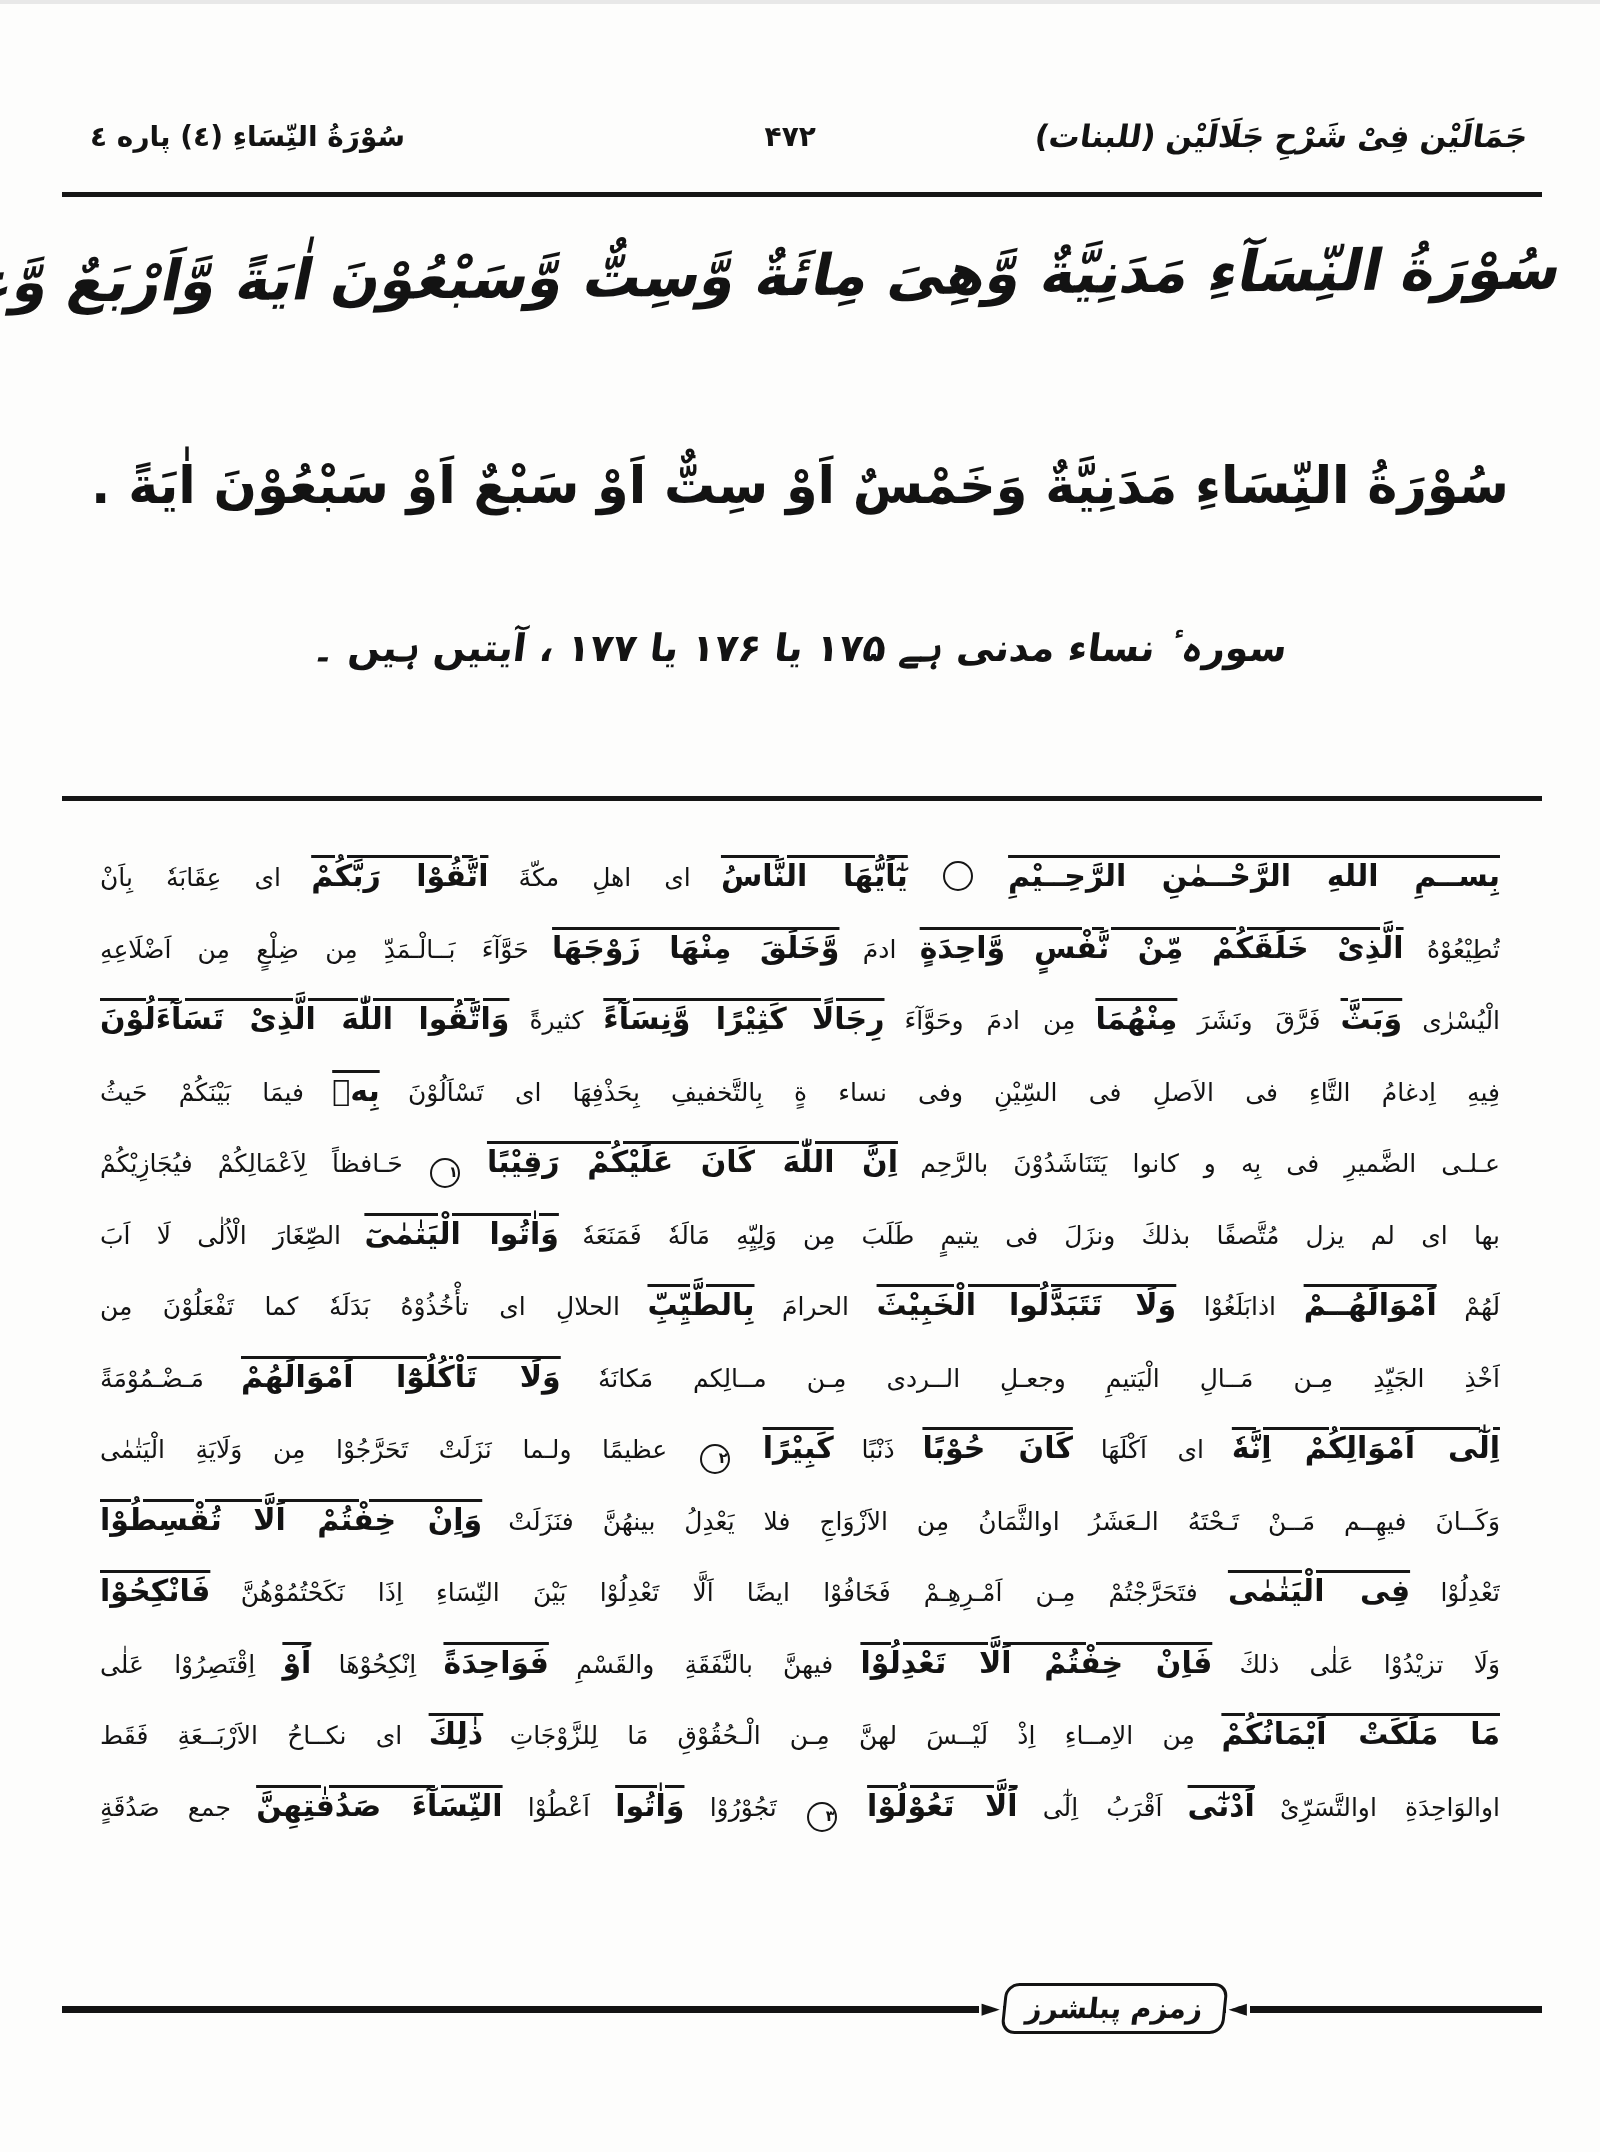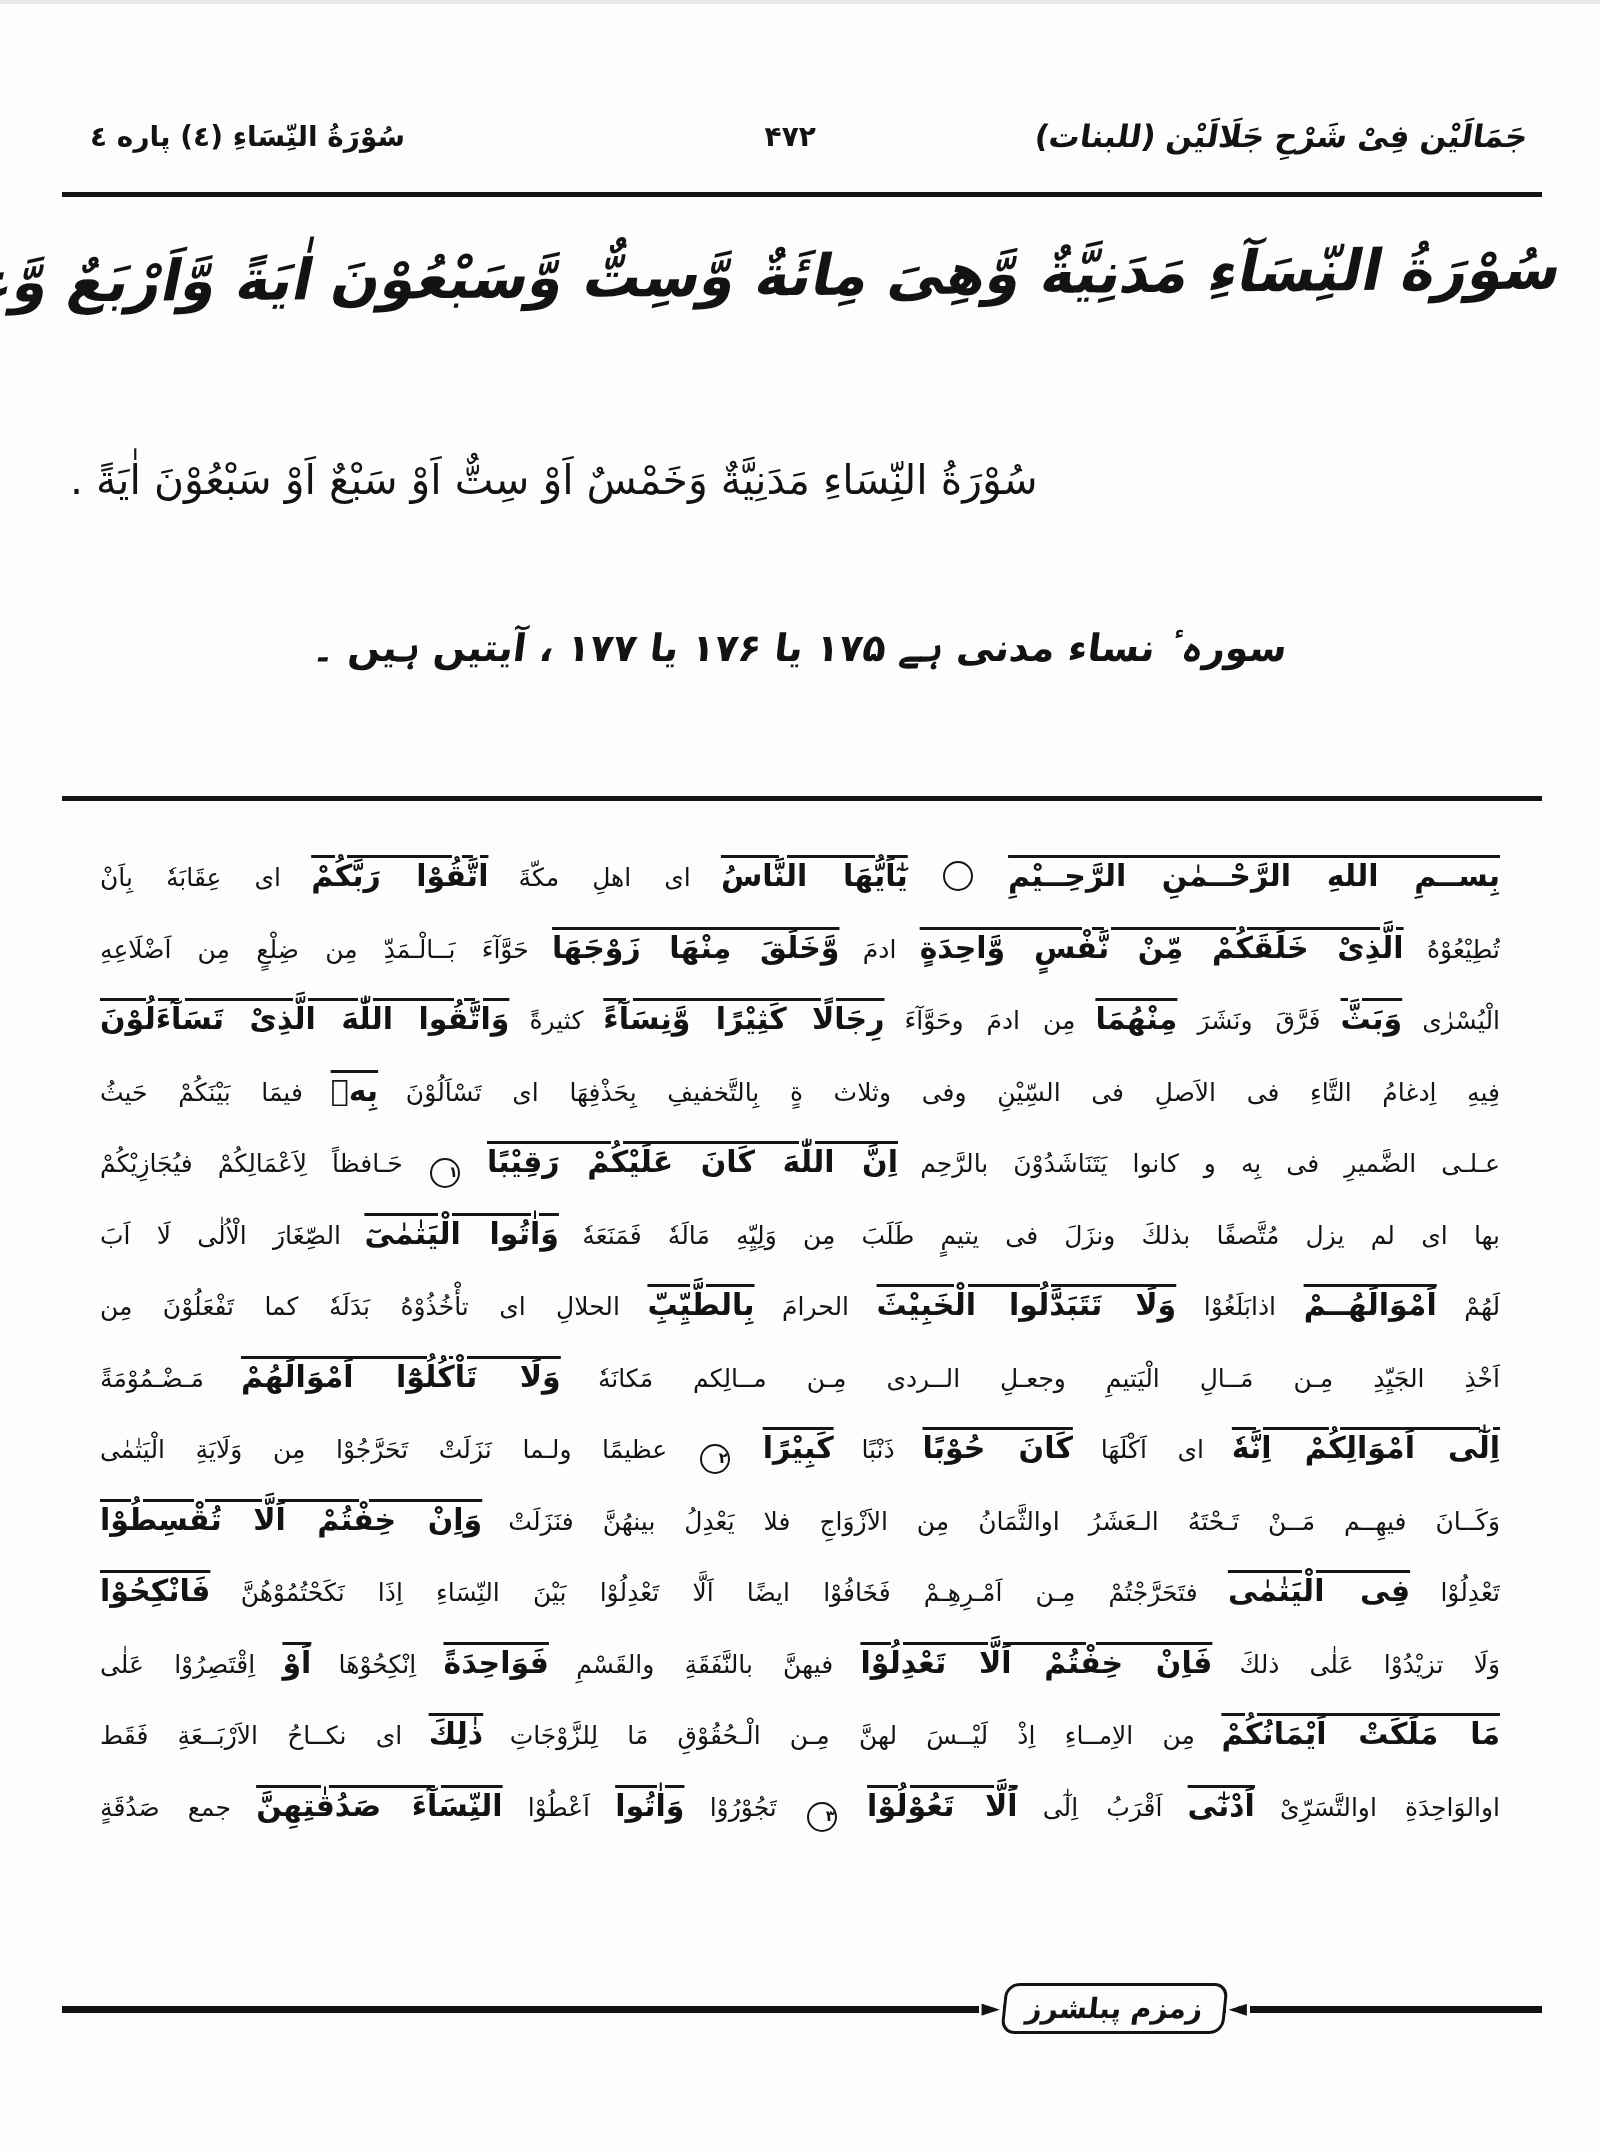--- a/index.html
+++ b/index.html
@@ -12,22 +12,22 @@
   .hdr{position:absolute;top:92px;left:90px;right:72px;height:80px;
        display:flex;flex-direction:row-reverse;align-items:center;justify-content:space-between;}
   .hdr-right{font-size:28px;font-weight:bold;letter-spacing:0px;}
   .hdr-page{font-size:28px;font-weight:bold;padding-left:140px;}
   .hdr-left{font-size:31px;font-weight:bold;transform:skewX(-8deg);}
   .hrule{position:absolute;top:188px;left:62px;right:58px;height:5px;background:#161616;}
   
   .callig{position:absolute;top:238px;left:40px;right:40px;text-align:center;
           font-size:57px;font-weight:bold;transform:skewX(-12deg) rotate(-0.5deg);
           white-space:nowrap;}
-  .ar-head{position:absolute;top:452px;left:70px;right:70px;text-align:left;
-           font-size:41px;font-weight:normal;white-space:nowrap;}
+  .ar-head{position:absolute;top:452px;left:70px;right:70px;text-align:center;
+           font-size:51px;font-weight:bold;white-space:nowrap;}
   .ur-head{position:absolute;top:622px;left:40px;right:40px;text-align:center;
            font-size:38px;font-weight:bold;transform:skewX(-7deg);white-space:nowrap;}
   .brule{position:absolute;top:792px;left:62px;right:58px;height:5px;background:#161616;}
   
   .body{position:absolute;top:836px;right:100px;width:1400px;direction:rtl;}
   .bline{height:71.5px;line-height:71.5px;text-align:justify;text-align-last:justify;
          overflow:hidden;}
   .q{font-weight:bold;font-size:30px;
      text-decoration:overline;text-decoration-thickness:3px;text-decoration-color:#161616;}
   .r{font-size:25px;}
@@ -61,21 +61,21 @@
   <div class="ar-head">سُوْرَةُ النِّسَاءِ مَدَنِيَّةٌ وَخَمْسٌ اَوْ سِتٌّ اَوْ سَبْعٌ اَوْ سَبْعُوْنَ اٰيَةً .</div>
 
   <div class="ur-head">سورہ ٔ نساء مدنی ہے ۱۷۵ یا ۱۷۶ یا ۱۷۷ ، آیتیں ہیں ۔</div>
 
   <div class="brule"></div>
 
   <div class="body">
       <div class="bline"><span class="q">بِســمِ اللهِ الرَّحْــمٰنِ الرَّحِــيْمِ</span> <span class="v"></span> <span class="q">يٰٓاَيُّهَا النَّاسُ</span> <span class="r">اى اهلِ مكّةَ</span> <span class="q">اتَّقُوْا رَبَّكُمْ</span> <span class="r">اى عِقَابَهٗ بِاَنْ</span> </div>
       <div class="bline"><span class="r">تُطِيْعُوْهُ</span> <span class="q">الَّذِىْ خَلَقَكُمْ مِّنْ نَّفْسٍ وَّاحِدَةٍ</span> <span class="r">ادمَ</span> <span class="q">وَّخَلَقَ مِنْهَا زَوْجَهَا</span> <span class="r">حَوَّآءَ بَــالْـمَدِّ مِن ضِلْعٍ مِن اَضْلَاعِهِ</span> </div>
       <div class="bline"><span class="r">الْيُسْرٰى</span> <span class="q">وَبَثَّ</span> <span class="r">فَرَّقَ ونَشَرَ</span> <span class="q">مِنْهُمَا</span> <span class="r">مِن ادمَ وحَوَّآءَ</span> <span class="q">رِجَالًا كَثِيْرًا وَّنِسَآءً</span> <span class="r">كثيرةً</span> <span class="q">وَاتَّقُوا اللّٰهَ الَّذِىْ تَسَآءَلُوْنَ</span> </div>
-      <div class="bline"><span class="r">فِيهِ اِدغامُ التَّاءِ فى الاَصلِ فى السِّيْنِ وفى وثلاث ةٍ بِالتَّخفيفِ بِحَذْفِهَا اى تَسْاَلُوْنَ</span> <span class="q">بِهٖ</span> <span class="r">فيمَا بَيْنَكُمْ حَيثُ</span> </div>
+      <div class="bline"><span class="r">فِيهِ اِدغامُ التَّاءِ فى الاَصلِ فى السِّيْنِ وفى نساء ةٍ بِالتَّخفيفِ بِحَذْفِهَا اى تَسْاَلُوْنَ</span> <span class="q">بِهٖ</span> <span class="r">فيمَا بَيْنَكُمْ حَيثُ</span> </div>
       <div class="bline"><span class="r">عـلـى الضَّميرِ فى بِه و كانوا يَتَنَاشَدُوْنَ بالرَّحِم</span> <span class="q">اِنَّ اللّٰهَ كَانَ عَلَيْكُمْ رَقِيْبًا</span> <span class="v">۱</span> <span class="r">حَـافظاً لِاَعْمَالِكُمْ فيُجَازِيْكُمْ</span> </div>
       <div class="bline"><span class="r">بها اى لم يزل مُتَّصفًا بذلكَ ونزَلَ فى يتيمٍ طَلَبَ مِن وَلِيِّهِ مَالَهٗ فَمَنَعَهٗ</span> <span class="q">وَاٰتُوا الْيَتٰمٰىٓ</span> <span class="r">الصِّغَارَ الْاُلٰى لَا اَبَ</span> </div>
       <div class="bline"><span class="r">لَهُمْ</span> <span class="q">اَمْوَالَهُــمْ</span> <span class="r">اذابَلَغُوْا</span> <span class="q">وَلَا تَتَبَدَّلُوا الْخَبِيْثَ</span> <span class="r">الحرامَ</span> <span class="q">بِالطَّيِّبِّ</span> <span class="r">الحلالِ اى تأْخُذُوْهُ بَدَلَهٗ كما تَفْعَلُوْنَ مِن</span> </div>
       <div class="bline"><span class="r">اَخْذِ الجَيِّدِ مِـن مَــالِ الْيَتيمِ وجعـلِ الــردى مِـن مــالِكم مَكانَهٗ</span> <span class="q">وَلَا تَاْكُلُوْٓا اَمْوَالَهُمْ</span> <span class="r">مَـضْـمُوْمَةً</span> </div>
       <div class="bline"><span class="q">اِلٰٓى اَمْوَالِكُمْ اِنَّهٗ</span> <span class="r">اى اَكْلَهَا</span> <span class="q">كَانَ حُوْبًا</span> <span class="r">ذَنْبًا</span> <span class="q">كَبِيْرًا</span> <span class="v">۲</span> <span class="r">عظيمًا ولـما نَزَلَتْ تَحَرَّجُوْا مِن وَلَايَةِ الْيَتٰمٰى</span> </div>
       <div class="bline"><span class="r">وَكَــانَ فيهِــم مَــنْ تَـحْتَهُ الـعَشَرُ اوالثَّمَانُ مِن الاَزْوَاجِ فلا يَعْدِلُ بينهُنَّ فنَزَلَتْ</span> <span class="q">وَاِنْ خِفْتُمْ اَلَّا تُقْسِطُوْا</span> </div>
       <div class="bline"><span class="r">تَعْدِلُوْا</span> <span class="q">فِى الْيَتٰمٰى</span> <span class="r">فتَحَرَّجْتُمْ مِـن اَمْـرِهِـمْ فَخَافُوْا ايضًا اَلَّا تَعْدِلُوْا بَيْنَ النِّسَاءِ اِذَا نَكَحْتُمُوْهُنَّ</span> <span class="q">فَانْكِحُوْا</span> </div>
       <div class="bline"><span class="r">وَلَا تزيْدُوْا عَلٰى ذلكَ</span> <span class="q">فَاِنْ خِفْتُمْ اَلَّا تَعْدِلُوْا</span> <span class="r">فيهنَّ بالنَّفَقَةِ والقَسْمِ</span> <span class="q">فَوَاحِدَةً</span> <span class="r">اِنْكِحُوْهَا</span> <span class="q">اَوْ</span> <span class="r">اِقْتَصِرُوْا عَلٰى</span> </div>
       <div class="bline"><span class="q">مَا مَلَكَتْ اَيْمَانُكُمْ</span> <span class="r">مِن الاِمــاءِ اِذْ لَيْــسَ لهنَّ مِـن الْـحُقُوْقِ مَا لِلزَّوْجَاتِ</span> <span class="q">ذٰلِكَ</span> <span class="r">اى نكــاحُ الاَرْبَــعَةِ فَقَط</span> </div>
       <div class="bline"><span class="r">اوالوَاحِدَةِ اوالتَّسَرِّىْ</span> <span class="q">اَدْنٰٓى</span> <span class="r">اَقْرَبُ اِلٰٓى</span> <span class="q">اَلَّا تَعُوْلُوْا</span> <span class="v">۳</span> <span class="r">تَجُوْرُوْا</span> <span class="q">وَاٰتُوا</span> <span class="r">اَعْطُوْا</span> <span class="q">النِّسَآءَ صَدُقٰتِهِنَّ</span> <span class="r">جمع صَدُقَةٍ</span> </div>

